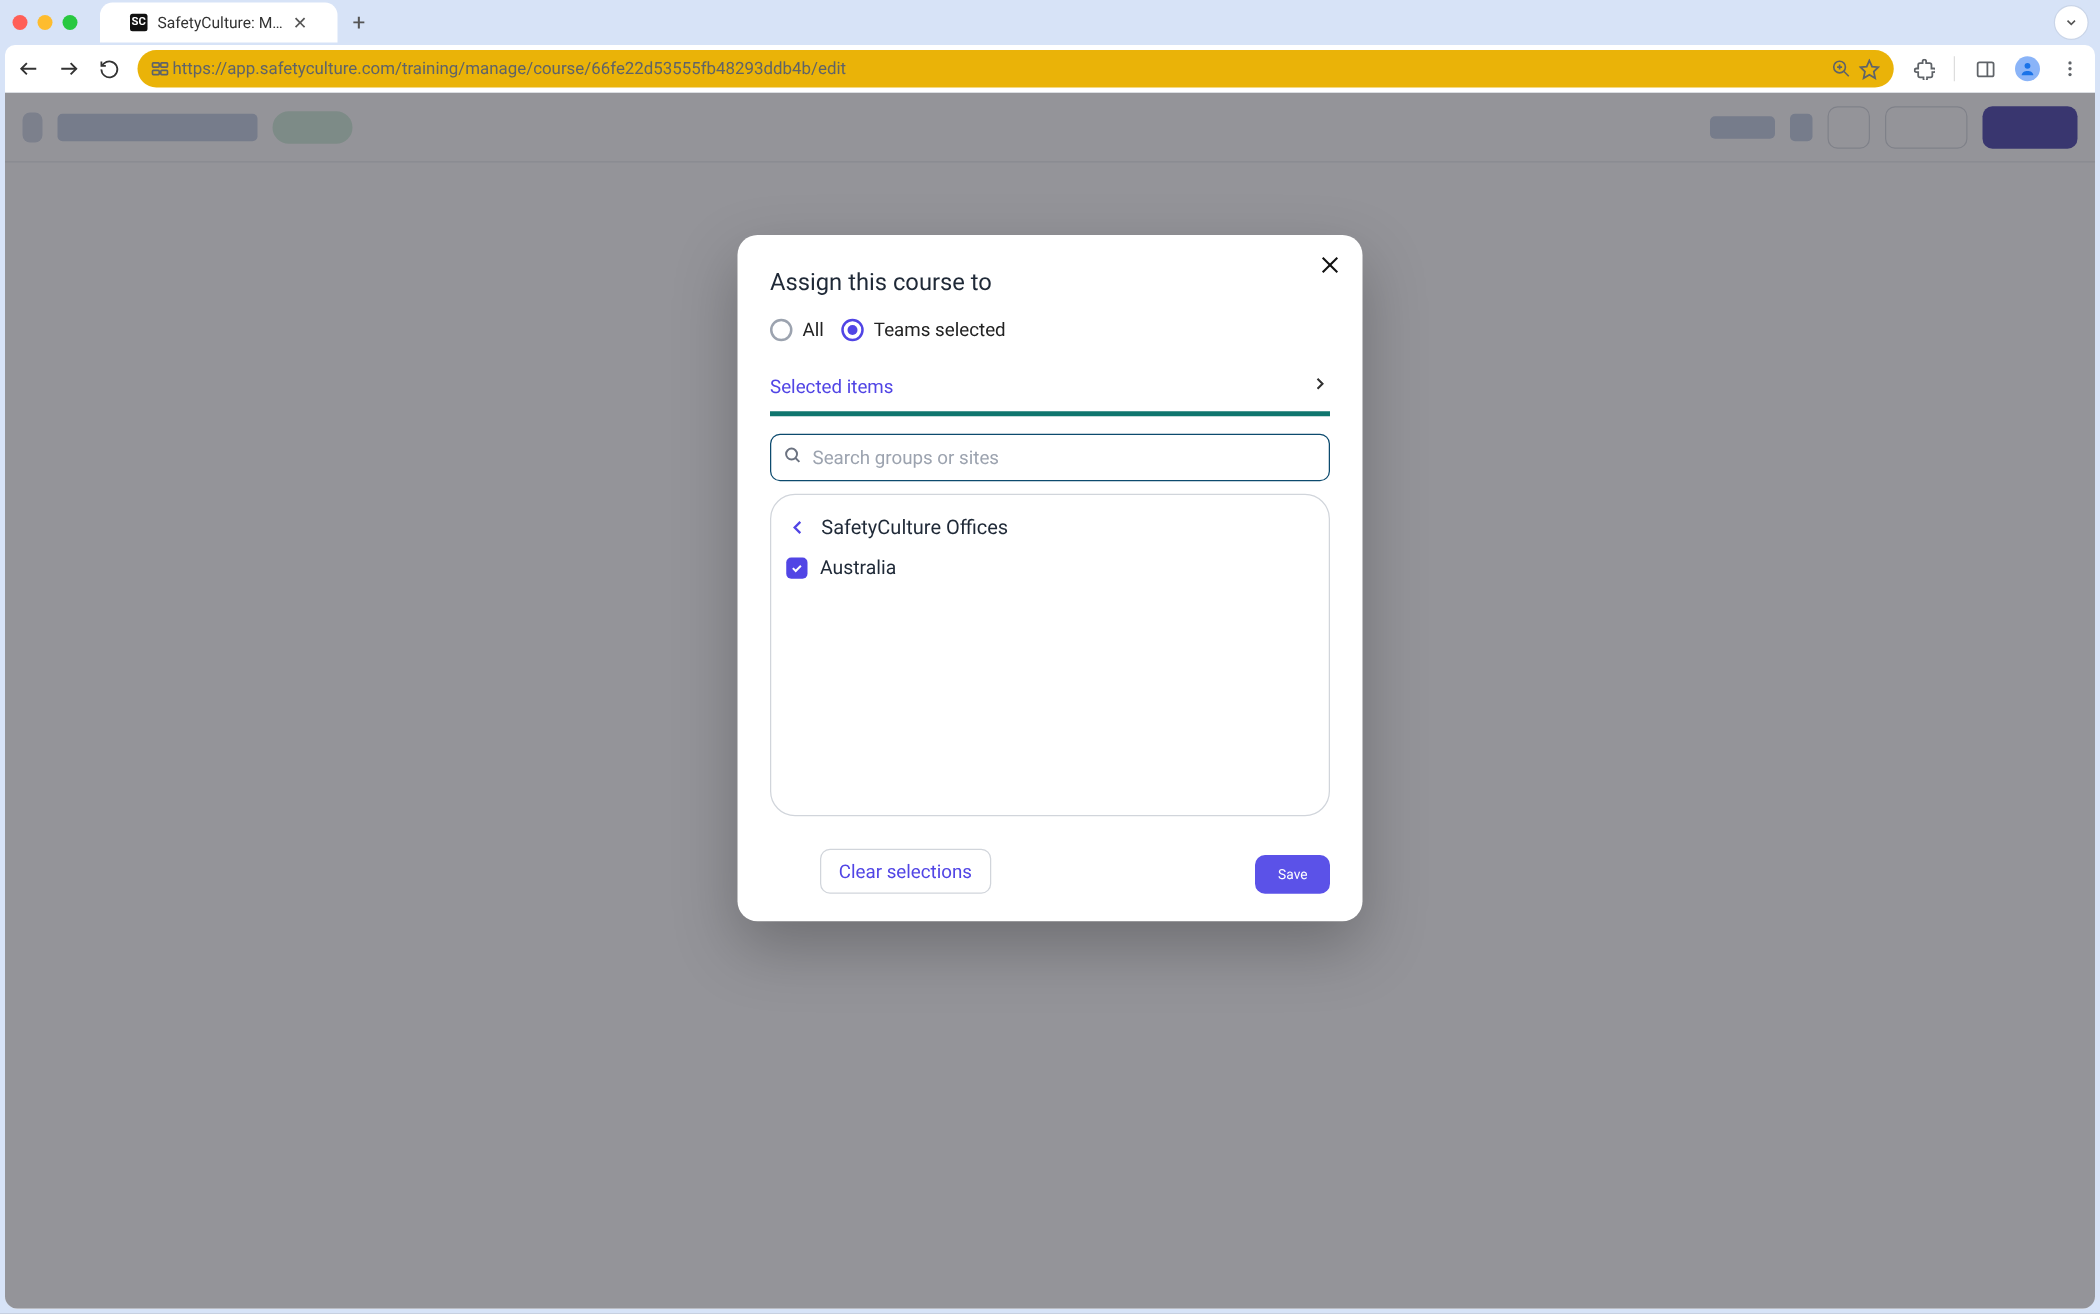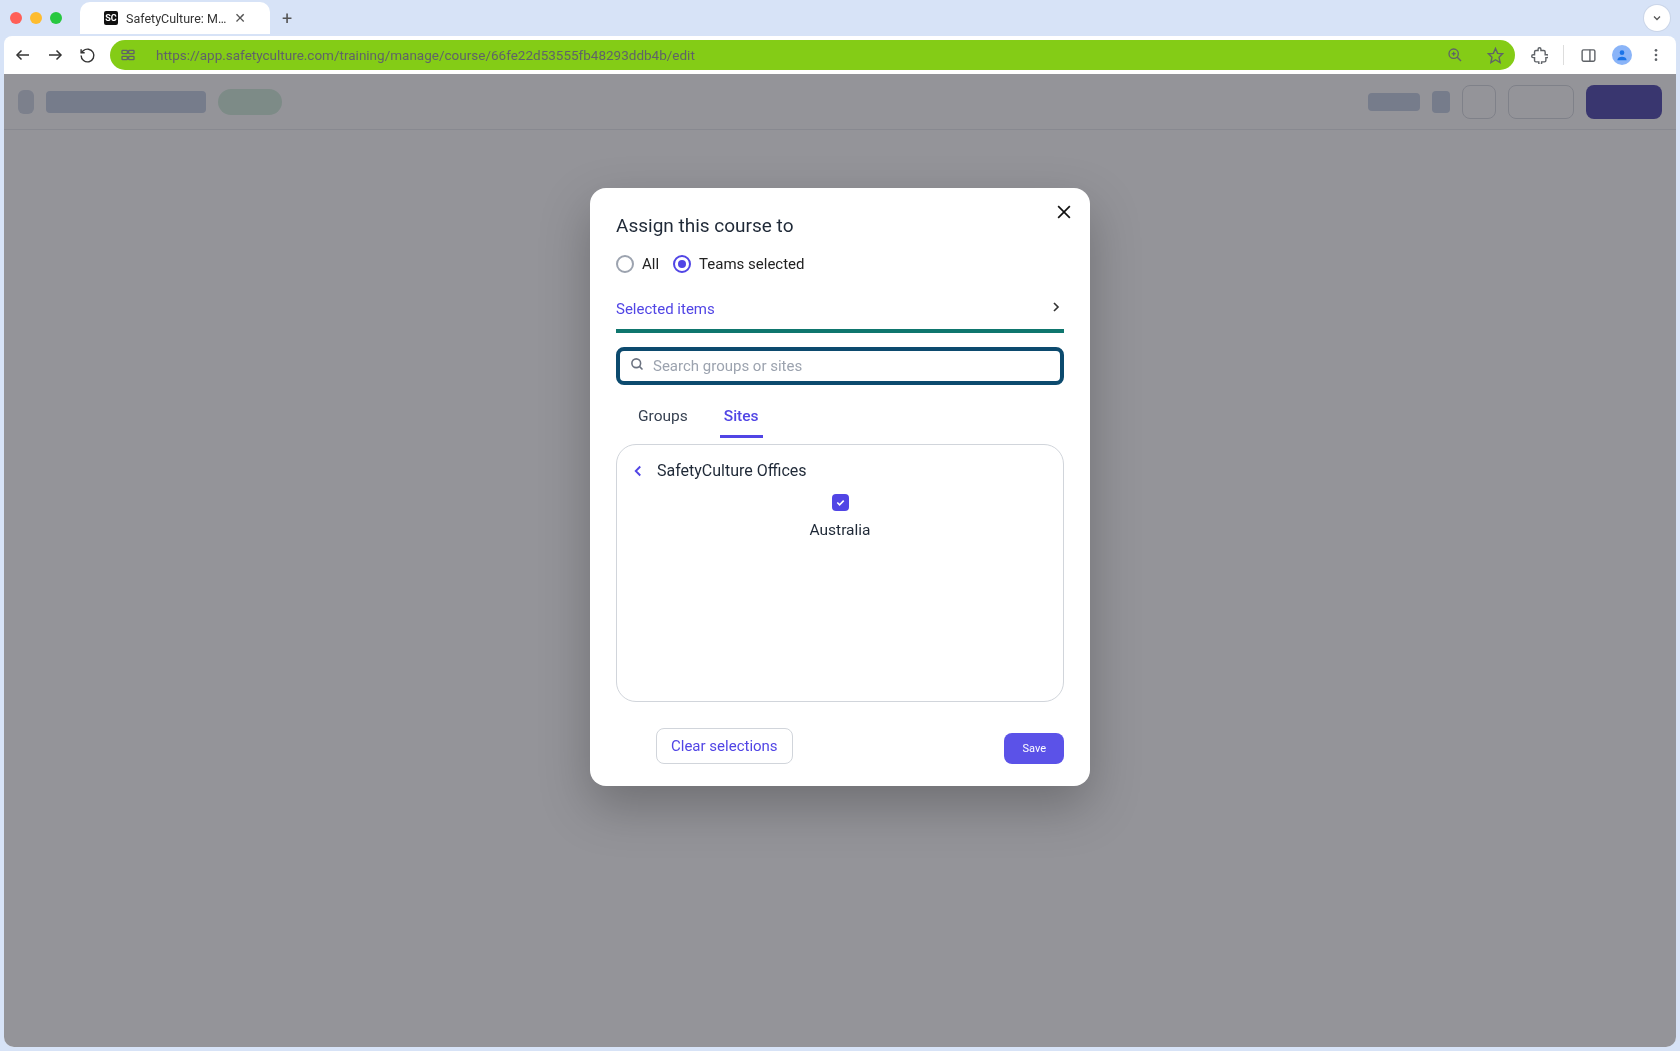--- a/index.html
+++ b/index.html
@@ -19,21 +19,21 @@
   .tab .close { font-size: 14px; color: #555; cursor: pointer; }
 
   .new-tab { margin-left: 12px; font-size: 18px; color: #555; cursor: pointer; }
 
   .chevron-pill { position: absolute; right: 10px; width: 26px; height: 26px; border-radius: 50%; background: #fff; display:flex; align-items:center; justify-content:center; color:#555; font-size:12px; box-shadow: 0 0 0 1px rgba(0,0,0,0.06); }
 
   .toolbar { height: 38px; background: #fff; border-radius: 8px 8px 0 0; margin: 0 4px; display: flex; align-items: center; padding: 0 10px; gap: 14px; }
   .nav-icon { width: 18px; text-align:center; color: #444; cursor: pointer; }
   .nav-icon.svg { display:flex; align-items:center; justify-content:center; }
 
-  .url-pill { flex: 1; height: 30px; background: #84cc16; border-radius: 16px; display: flex; align-items: center; padding: 0 10px; gap: 20px; }
+  .url-pill { flex: 1; height: 30px; background: #eab308; border-radius: 16px; display: flex; align-items: center; padding: 0 10px; gap: 2px; }
   .url-icon { color: #5f6368; display:flex; align-items:center; }
   .url-text { font-size: 13.5px; color: #5f6368; flex: 1; white-space: nowrap; overflow: hidden; }
   .toolbar-right-icon { color: #5f6368; display:flex; align-items:center; justify-content:center; width:20px; cursor:pointer; }
   .profile-dot { width: 20px; height: 20px; border-radius: 50%; background: #8ab4f8; display:flex; align-items:center; justify-content:center; }
 
   
   .viewport { position: absolute; left: 4px; right: 4px; top: 74px; bottom: 4px; background: #fff; border-radius: 0 0 10px 10px; overflow: hidden; }
   .app-header { height: 56px; border-bottom: 1px solid #e5e7eb; display:flex; align-items:center; padding: 0 14px; gap: 12px; }
   .skeleton { background: #c9d2e3; border-radius: 6px; }
   .sk1 { width: 16px; height: 24px; }
@@ -57,34 +57,34 @@
   .radio-row { display:flex; gap: 14px; align-items:center; margin-bottom: 18px; }
   .radio-opt { display:flex; align-items:center; gap:8px; cursor:pointer; font-size:15px; color:#222; }
   .radio { width:18px; height:18px; border-radius:50%; border:2px solid #9ca3af; position:relative; }
   .radio.selected { border-color: #5145e5; }
   .radio.selected::after { content:''; position:absolute; inset:3px; background:#5145e5; border-radius:50%; }
 
   .selected-items-row { display:flex; align-items:center; justify-content:space-between; padding: 8px 0 10px; border-bottom:4px solid #0f766e; cursor:pointer; margin-bottom: 14px; }
   .selected-items-row span { color:#5145e5; font-size:15px; }
   .chev-right { color:#333; }
 
-  .search-wrap { border:4px solid #0c4a6e; border-radius:8px; height:38px; display:flex; align-items:center; padding:0 10px; gap:8px; margin-bottom: 10px; }
+  .search-wrap { border:1px solid #0c4a6e; border-radius:8px; height:38px; display:flex; align-items:center; padding:0 10px; gap:8px; margin-bottom: 10px; }
   .search-wrap input { border:none; outline:none; flex:1; font-size:15px; color:#111; background:transparent; }
   .search-wrap input::placeholder { color:#9ca3af; }
 
   .tabs { display:flex; gap: 28px; padding: 4px 18px 0; }
   .tab-btn { padding: 8px 4px 10px; font-size:15.5px; color:#374151; cursor:pointer; border-bottom: 3px solid transparent; }
   .tab-btn.active { color:#5145e5; border-bottom-color:#5145e5; font-weight:500; }
 
   .list-box { border:1px solid #d1d5db; border-radius:20px; margin-top: 6px; height: 258px; padding: 12px 10px; }
   .crumb-row { display:flex; align-items:center; gap:10px; padding: 4px 2px 10px; }
   .crumb-row .back { color:#5145e5; cursor:pointer; display:flex; }
   .crumb-row .crumb-label { font-size:16px; color:#1f2937; }
 
-  .item-row { display:flex; align-items:center; gap:10px; padding: 4px 2px; cursor:pointer;flex-direction:column; }
+  .item-row { display:flex; align-items:center; gap:10px; padding: 4px 2px; cursor:pointer; }
   .checkbox { width:17px; height:17px; border-radius:4px; background:#5145e5; display:flex; align-items:center; justify-content:center; }
   .item-label { font-size:15.5px; color:#1f2937; }
 
   .modal-footer { display:flex; justify-content:space-between; align-items:flex-end; margin-top: 26px; margin-left: 40px; }
   .btn-clear { border:1px solid #d1d5db; background:#fff; color:#5145e5; font-size:15px; padding: 8px 14px; border-radius:8px; cursor:pointer; }
   .btn-save { background:#5b52e8; color:#fff; font-size:11px; padding: 9px 18px; border:none; border-radius:8px; cursor:pointer; }
 </style>
 </head>
 <body>
 
@@ -223,24 +223,20 @@
       <div class="search-wrap">
         <div>
           <svg width="15" height="15" viewBox="0 0 24 24" fill="none" stroke="#6b7280" stroke-width="2.5">
               <circle cx="10" cy="10" r="7"></circle>
               <line x1="20" y1="20" x2="15" y2="15"></line>
             </svg>
         </div>
         <input type="text" placeholder="Search groups or sites" style="">
       </div>
 
-      <div class="tabs">
-        <div class="tab-btn">Groups</div>
-        <div class="tab-btn active">Sites</div>
-      </div>
 
       <div class="list-box">
         <div class="crumb-row">
           <div class="back">
             <svg width="18" height="18" viewBox="0 0 24 24" fill="none" stroke="#5145e5" stroke-width="2.5">
                 <polyline points="15 6 9 12 15 18"></polyline>
               </svg>
           </div>
           <div class="crumb-label">SafetyCulture Offices</div>
         </div>

